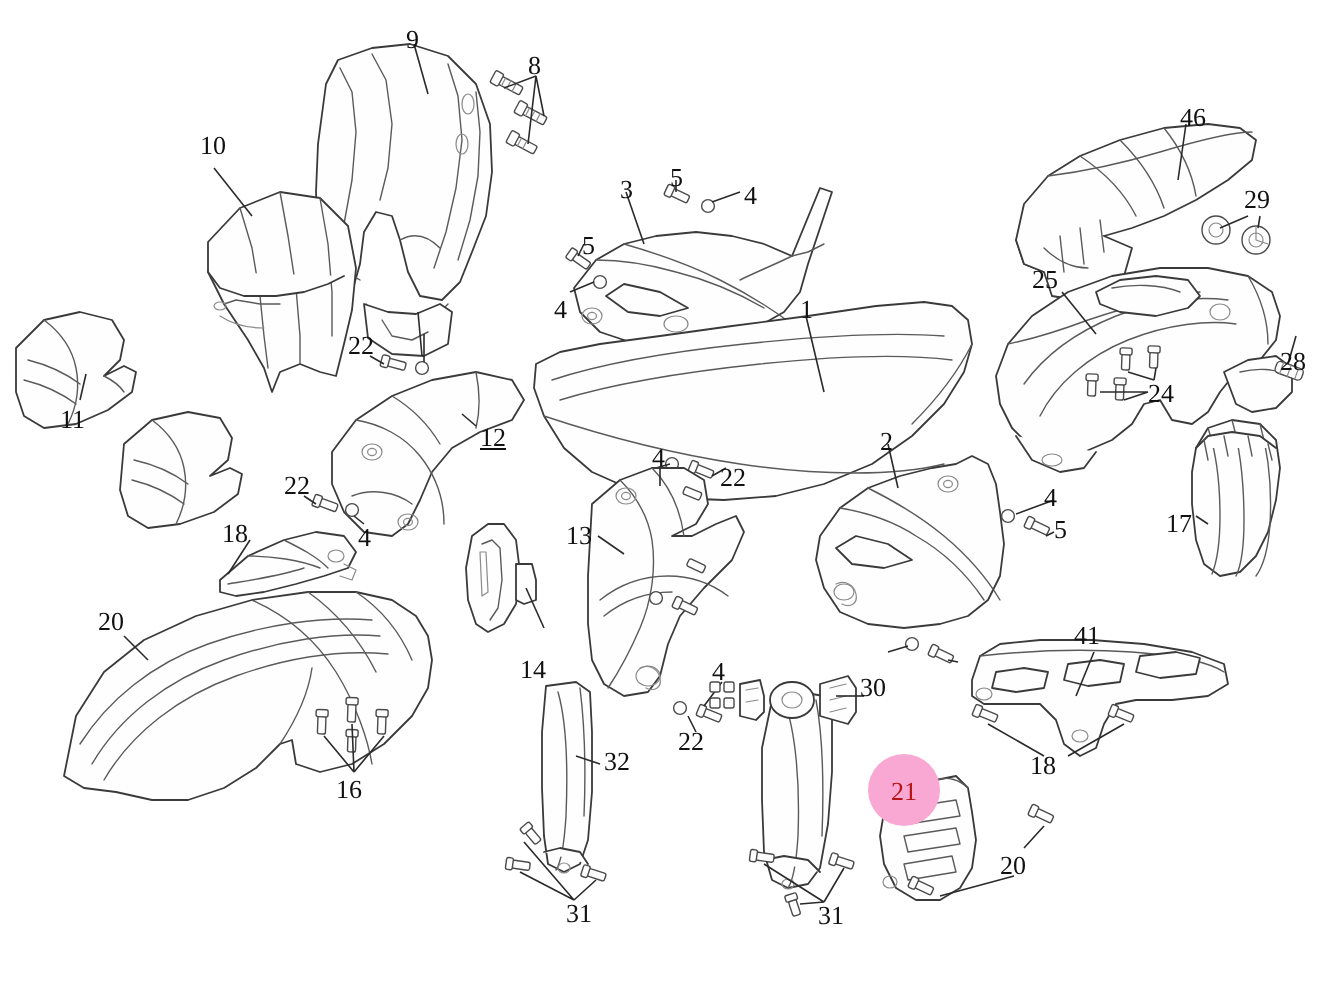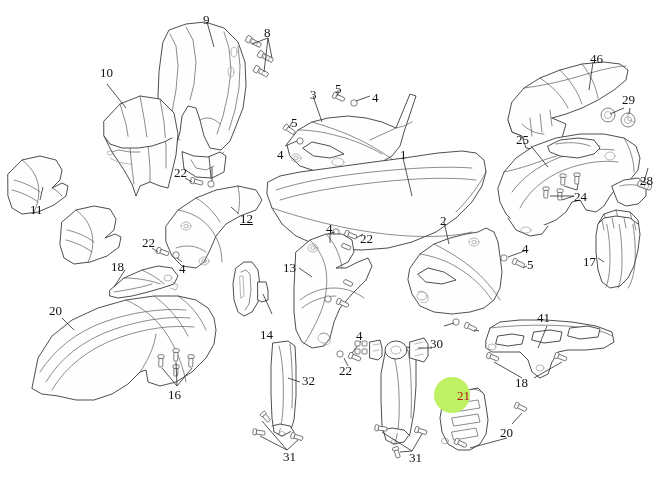--- a/index.html
+++ b/index.html
@@ -570,17 +570,17 @@
   <span class="callout-label" style="left:356px; top:329px;">4</span>
   <span class="callout-label" style="left:430px; top:337px;">30</span>
   <span class="callout-label" style="left:339px; top:364px;">22</span>
   <span class="callout-label" style="left:168px; top:388px;text-align:right;">16</span>
   <span class="callout-label" style="left:302px; top:374px;">32</span>
   <span class="callout-label" style="left:515px; top:376px;">18</span>
   <span class="callout-label" style="left:500px; top:426px;">20</span>
   <span class="callout-label" style="left:283px; top:450px;">31</span>
   <span class="callout-label" style="left:409px; top:451px;">31</span>
 
-  <div id="highlight-marker" style="left: 434px; top: 377px; width: 36px; height: 36px; background: #bef264; justify-content: flex-end;">
+  <div id="highlight-marker" style="left: 434px; top: 377px; width: 36px; height: 36px; background: #f9a8d4;">
     <span class="hl-text" style="color: rgb(181, 20, 20);">21</span>
   </div>
 
 </div>
 
 </body></html>

